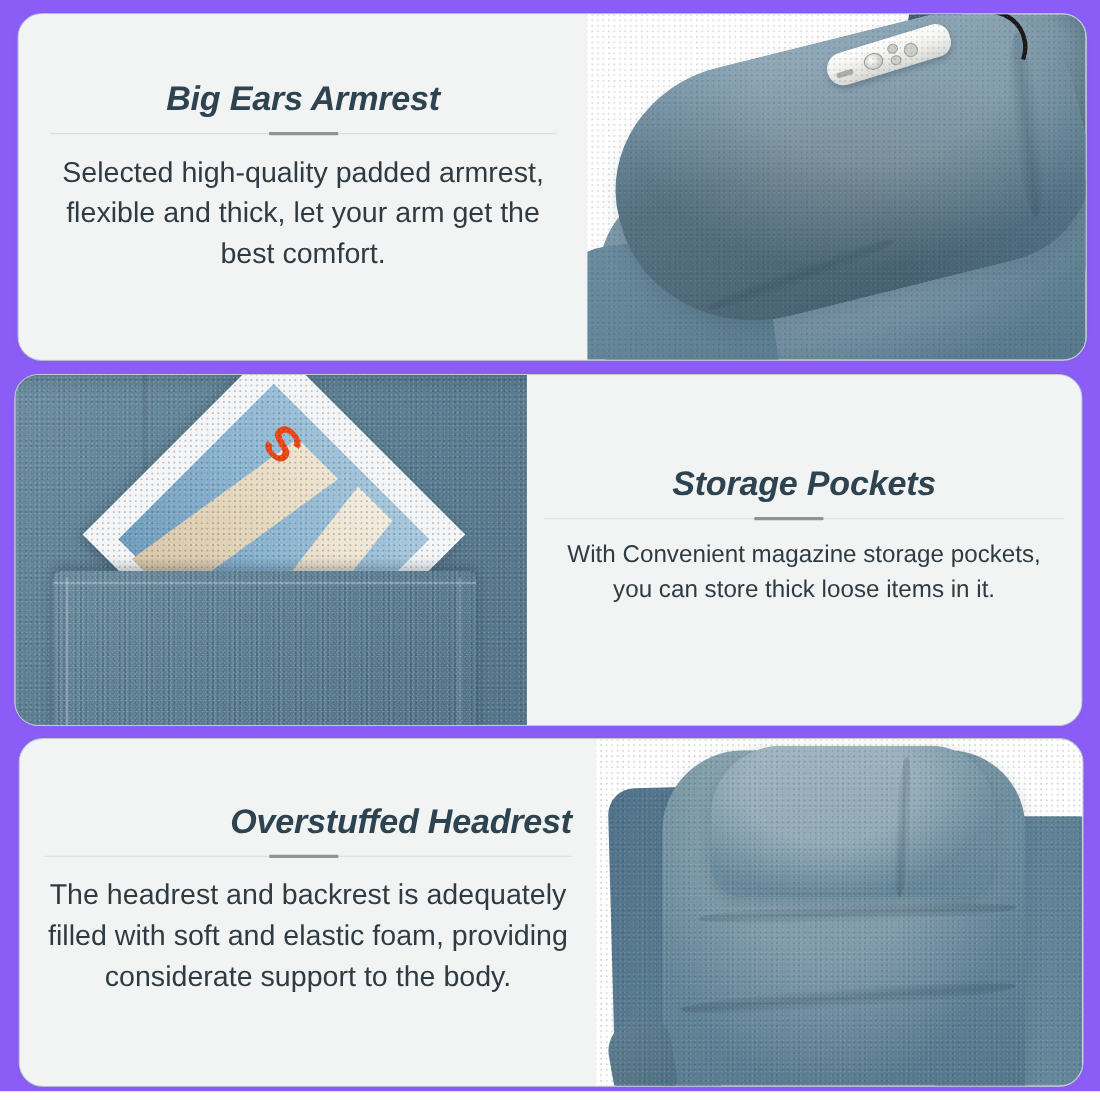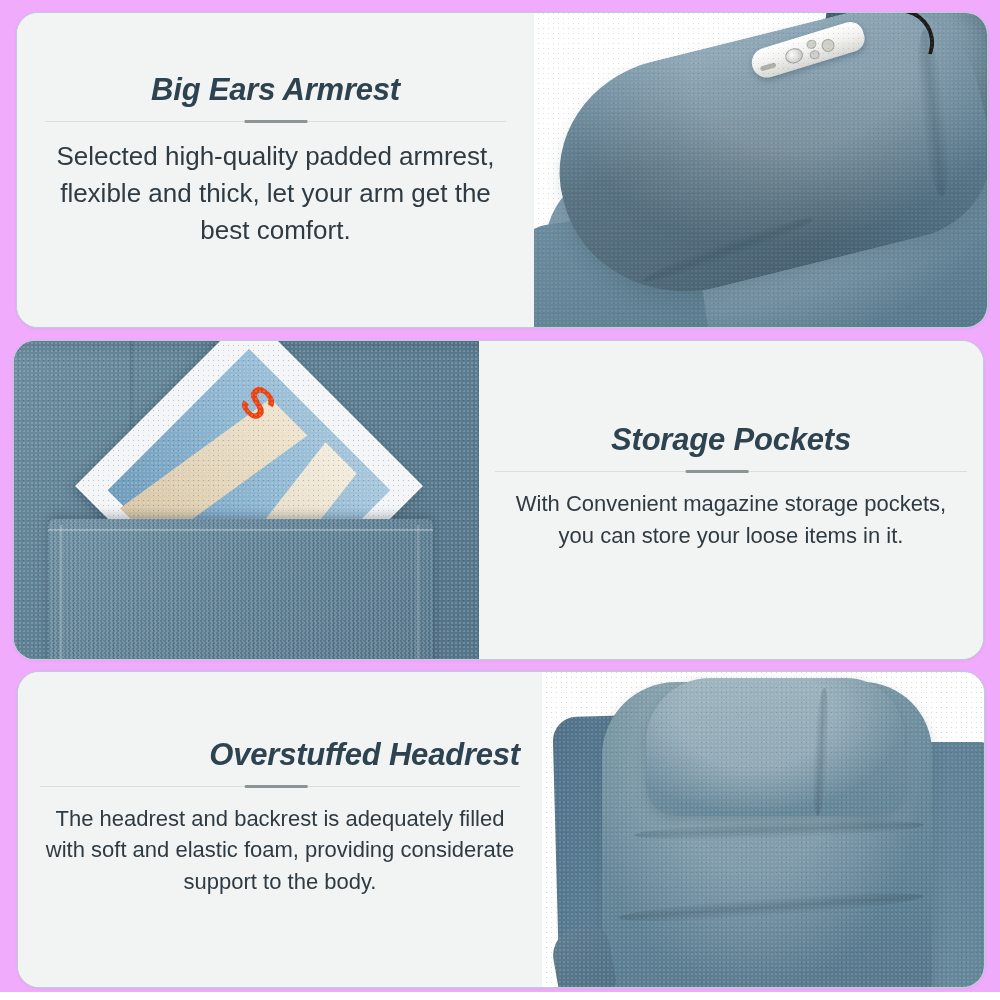--- a/index.html
+++ b/index.html
@@ -11,21 +11,21 @@
     height: 1000px;
     background: #ffffff;
     font-family: "Liberation Sans", sans-serif;
     overflow: hidden;
   }
 
   .infographic {
     position: relative;
     width: 1000px;
     height: 992px;
-    background: #f0abfc;
+    background: #8b5cf6;
   }
 
   
   .card {
     position: absolute;
     box-sizing: border-box;
     border: 1px solid #b9cfd4;
     border-radius: 22px;
     background: #f2f3f3;
     overflow: hidden;
@@ -95,21 +95,21 @@
 
   .panel-desc {
     font-size: 26px;
     color: #2f3b42;
     text-align: center;
     line-height: 1.42;
     margin: 0;
     max-width: 470px;
   }
   .card-2 .panel-desc { max-width: 486px; font-size: 22px; }
-  .card-3 .panel-desc { max-width: 500px; font-size: 22px; }
+  .card-3 .panel-desc { max-width: 500px; font-size: 26px; }
 
   
   .photo-panel {
     position: relative;
     flex: 1 1 auto;
     overflow: hidden;
     background: #ffffff;
   }
   .card-2 .photo-panel { order: -1; }
 
@@ -468,21 +468,21 @@
       </div>
       <div class="fabric-noise"></div>
     </div>
   </div>
 
   <div class="card card-2">
 
     <div class="text-panel">
       <h2 class="panel-title">Storage Pockets</h2>
       <div class="divider"></div>
-      <p class="panel-desc">With Convenient magazine storage pockets, you can store your loose items in it.</p>
+      <p class="panel-desc">With Convenient magazine storage pockets, you can store thick loose items in it.</p>
     </div>
 
     <div class="photo-panel ph2">
       <div class="fabric"></div>
       <div class="seam-top"></div>
       <div class="seam-v"></div>
 
       <div class="magazine">
         <div class="mag-inner">
           <div class="mag-wall-a"></div>

